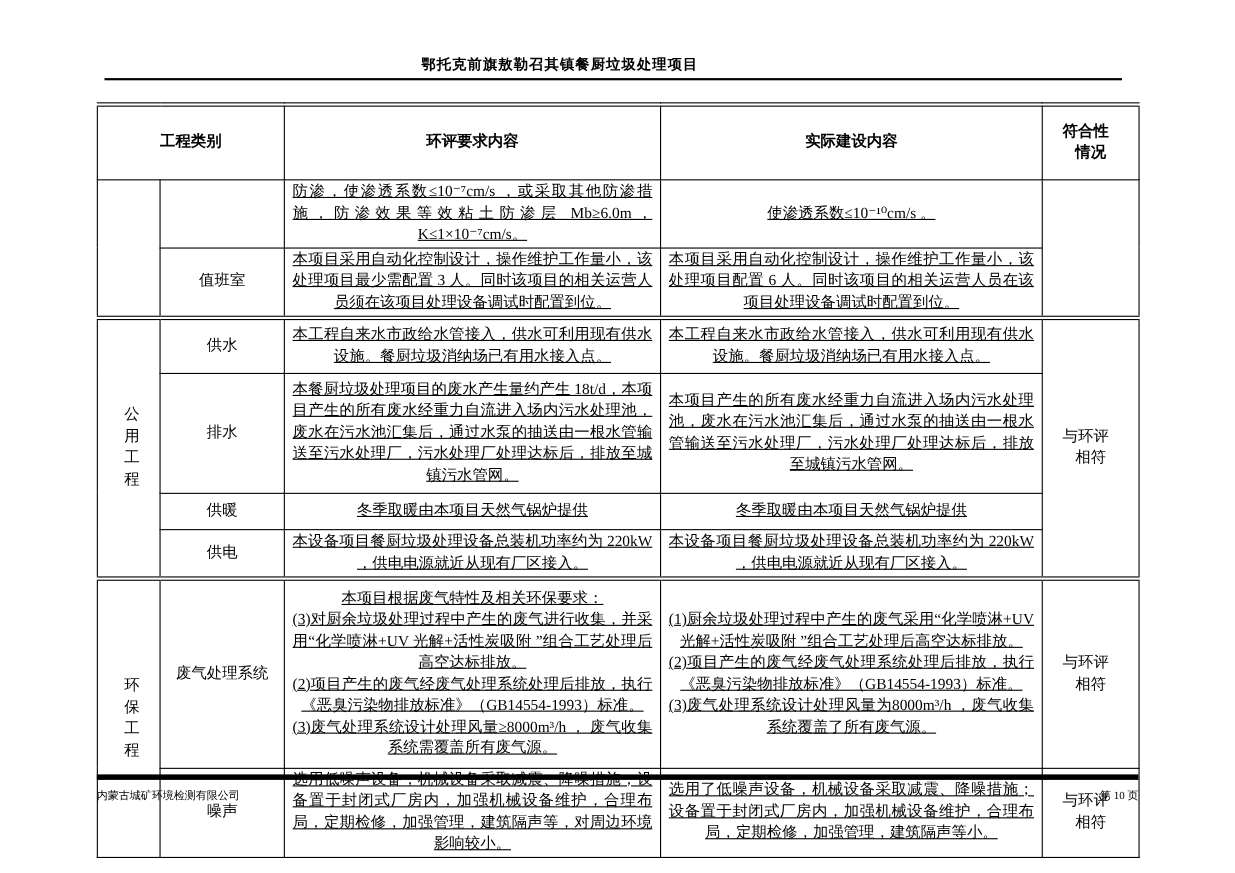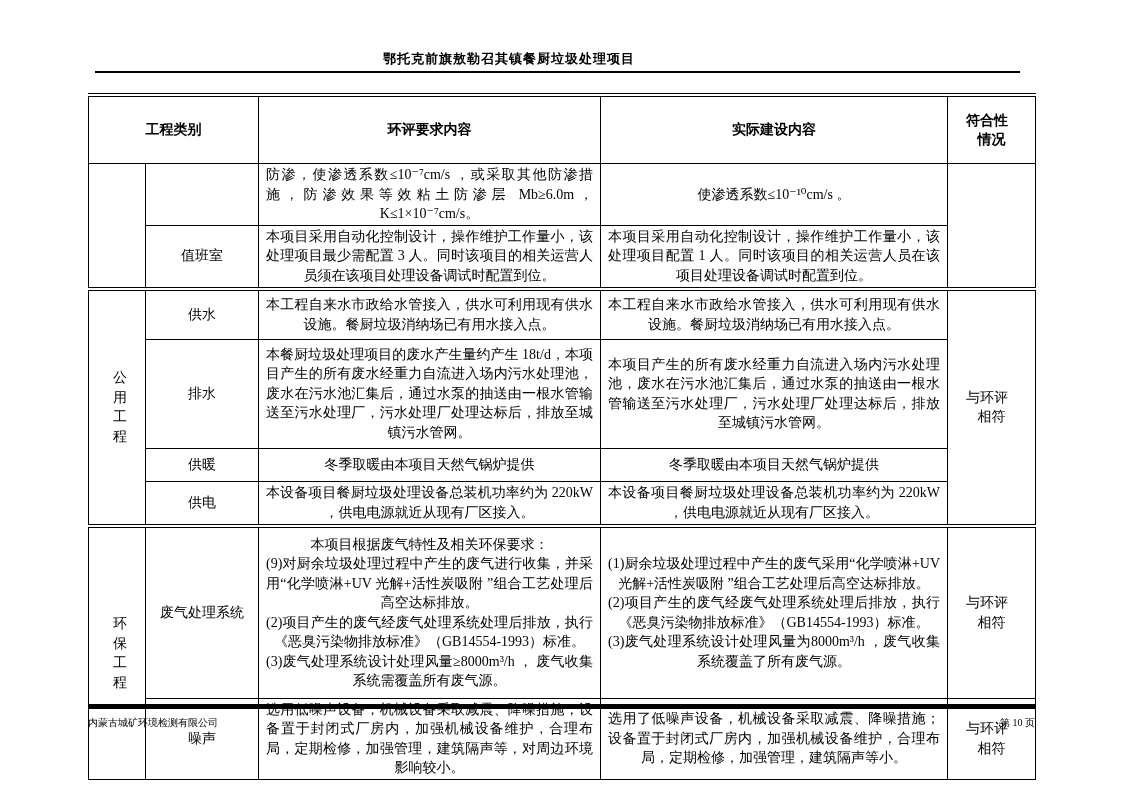--- a/index.html
+++ b/index.html
@@ -27,21 +27,21 @@
   .cmp th,.cmp td{
     border:1px solid #000;
     padding:0;
     vertical-align:middle;
     overflow:hidden;
   }
   .cmp thead th{
     font-weight:bold;text-align:center;height:40px;font-size:14px;
   }
   .cmp td p{margin:0;text-align:justify;text-align-last:center;}
-  td.txt{padding:1px 7px;}
+  td.txt{padding:1px 7px;text-decoration:underline;}
   td.cat,td.sub{text-align:center;font-family:Liberation Serif, serif;}
   td.cat p,td.sub p,td.comp p,th.comp p{text-align:left;text-align-last:center;}
   td.cat{padding:0 24px;}
   td.comp{padding:0 18px;}
   th.comp{padding:0 18px;line-height:19px;}
   tr.r0 td{height:45px;}
   tr.r1 td{height:59px;}
   tr.r2 td{height:46px;}
   tr.r3 td{height:106px;}
   tr.r4 td{height:30px;margin-top:28px;}
@@ -96,21 +96,21 @@
       <td class="comp" rowspan="2"></td>
     </tr>
     <tr class="r1">
       <td class="sub">
           <p>值班室</p>
         </td>
       <td class="txt">
           <p>本项目采用自动化控制设计，操作维护工作量小，该处理项目最少需配置 3 人。同时该项目的相关运营人员须在该项目处理设备调试时配置到位。</p>
         </td>
       <td class="txt">
-          <p>本项目采用自动化控制设计，操作维护工作量小，该处理项目配置 1 人。同时该项目的相关运营人员在该项目处理设备调试时配置到位。</p>
+          <p>本项目采用自动化控制设计，操作维护工作量小，该处理项目配置 6 人。同时该项目的相关运营人员在该项目处理设备调试时配置到位。</p>
         </td>
     </tr>
     <tr class="r2 group-start">
       <td class="cat" rowspan="4">
           <p>公用工程</p>
         </td>
       <td class="sub">
           <p>供水</p>
         </td>
       <td class="txt">
@@ -158,21 +158,21 @@
     </tr>
     <tr class="r6 group-start">
       <td class="cat" rowspan="2">
           <p>环保工程</p>
         </td>
       <td class="sub">
           <p>废气处理系统</p>
         </td>
       <td class="txt">
         <p>本项目根据废气特性及相关环保要求：</p>
-        <p>(9)对厨余垃圾处理过程中产生的废气进行收集，并采用“化学喷淋+UV 光解+活性炭吸附 ”组合工艺处理后高空达标排放。</p>
+        <p>(3)对厨余垃圾处理过程中产生的废气进行收集，并采用“化学喷淋+UV 光解+活性炭吸附 ”组合工艺处理后高空达标排放。</p>
         <p>(2)项目产生的废气经废气处理系统处理后排放，执行《恶臭污染物排放标准》（GB14554-1993）标准。</p>
         <p>(3)废气处理系统设计处理风量≥8000m³/h ， 废气收集系统需覆盖所有废气源。</p>
       </td>
       <td class="txt">
         <p>(1)厨余垃圾处理过程中产生的废气采用“化学喷淋+UV 光解+活性炭吸附 ”组合工艺处理后高空达标排放。</p>
         <p>(2)项目产生的废气经废气处理系统处理后排放，执行《恶臭污染物排放标准》（GB14554-1993）标准。</p>
         <p>(3)废气处理系统设计处理风量为8000m³/h ，废气收集系统覆盖了所有废气源。</p>
       </td>
       <td class="comp">
           <p>与环评相符</p>

